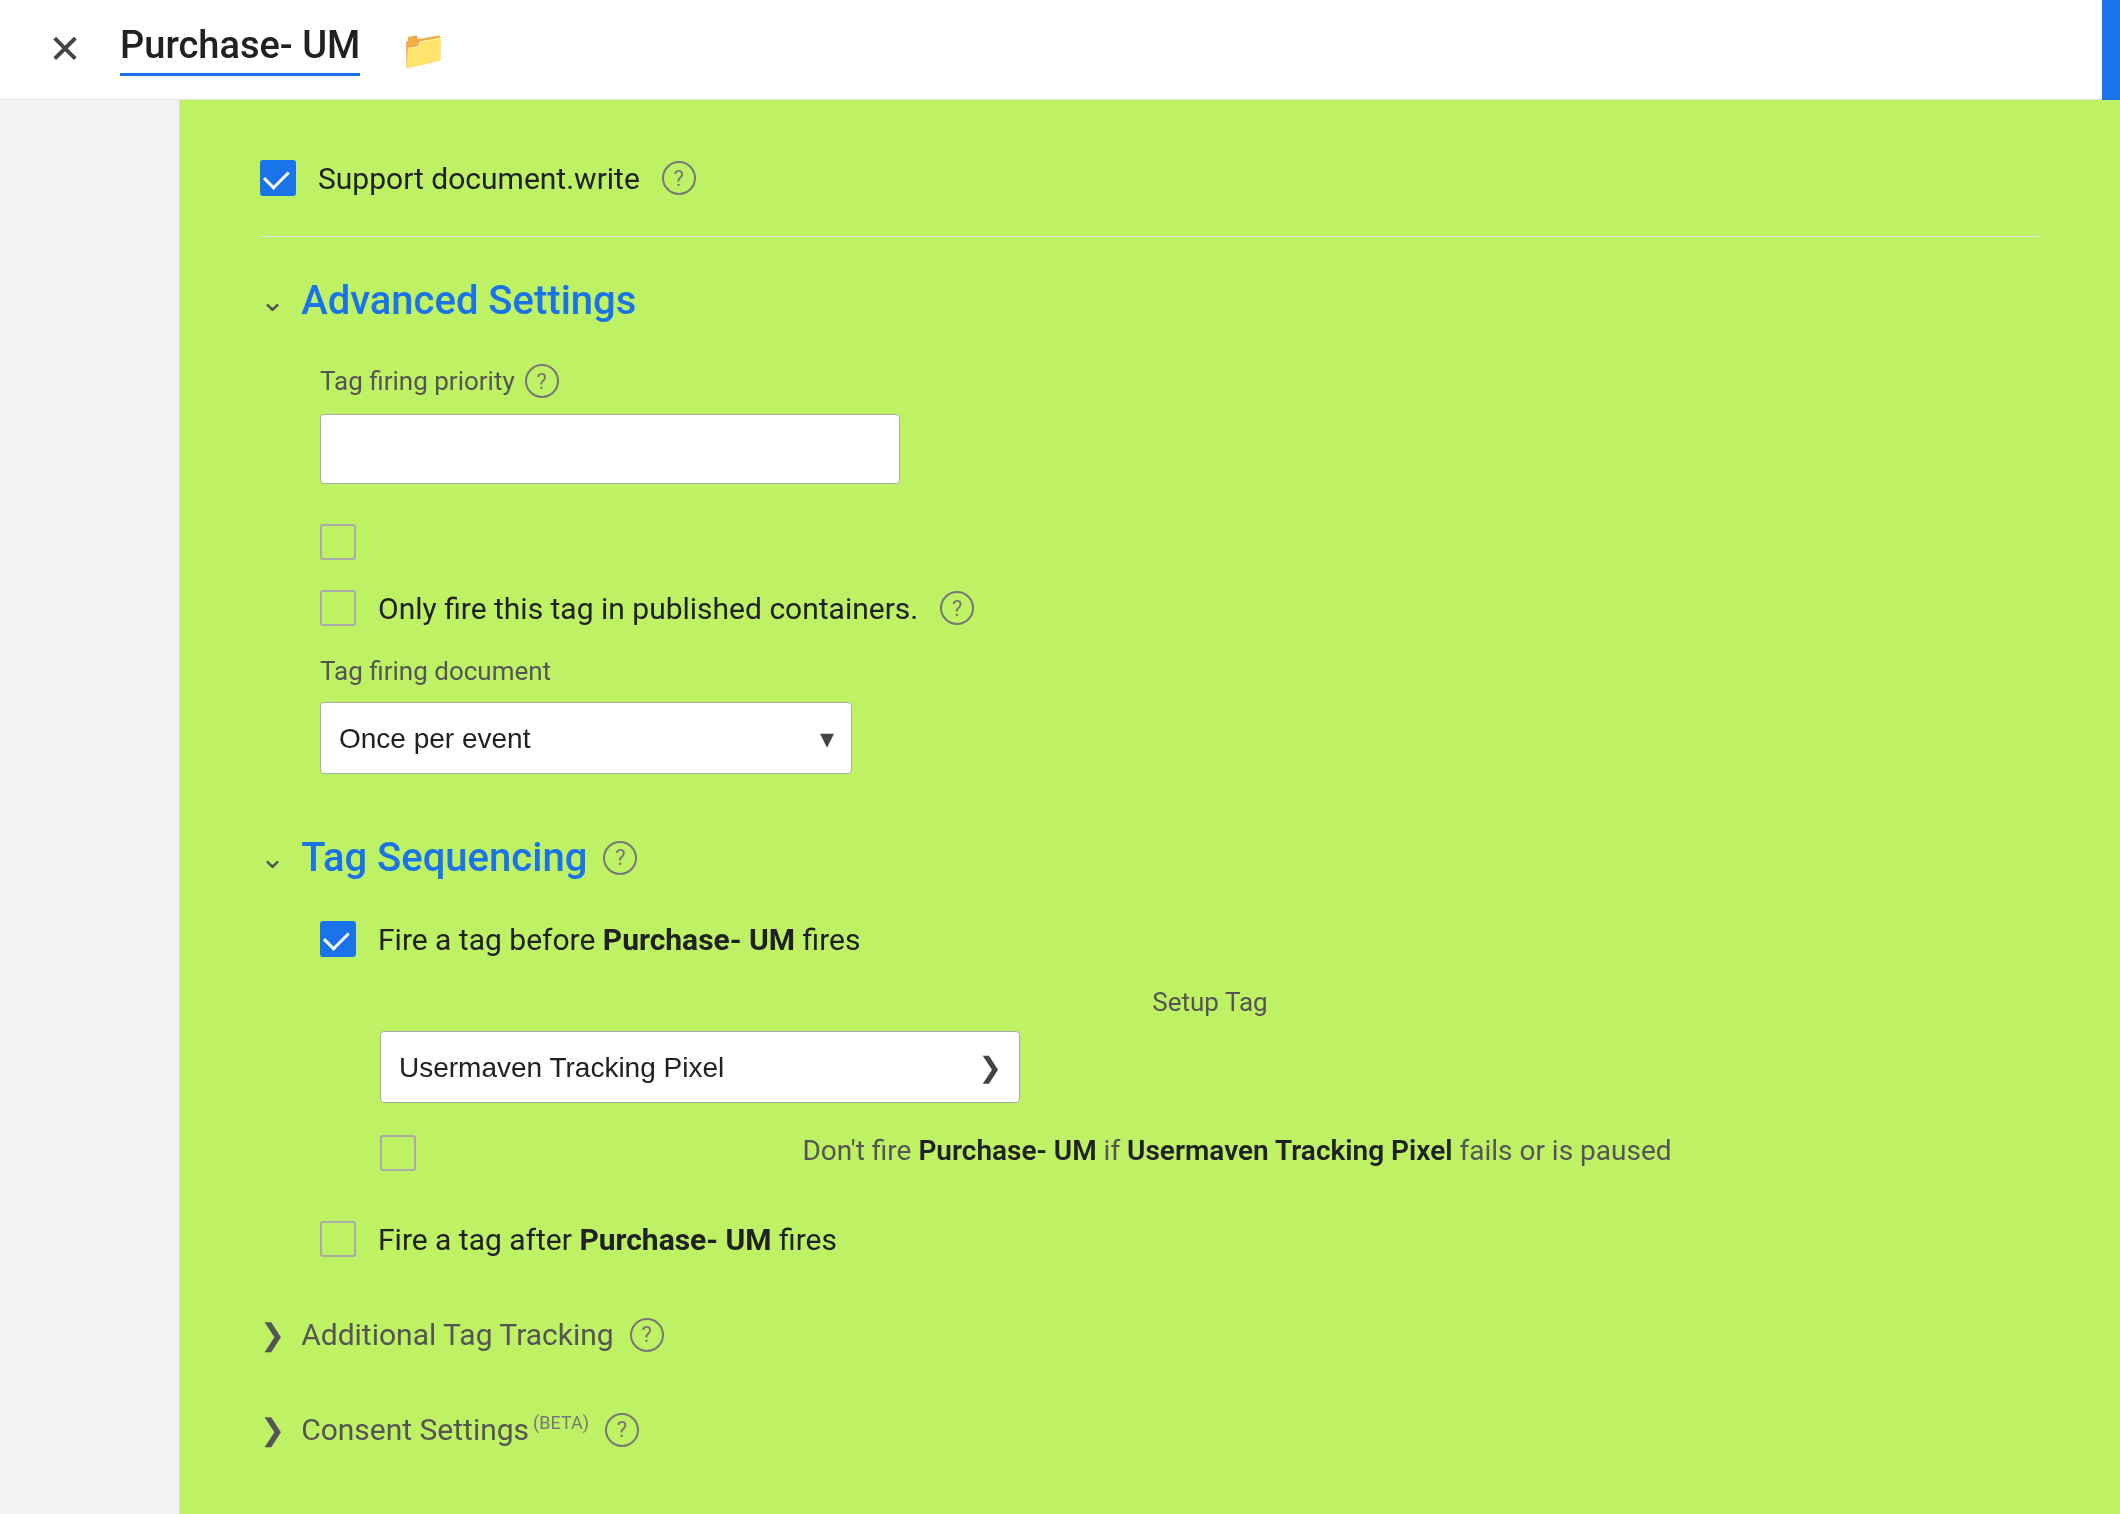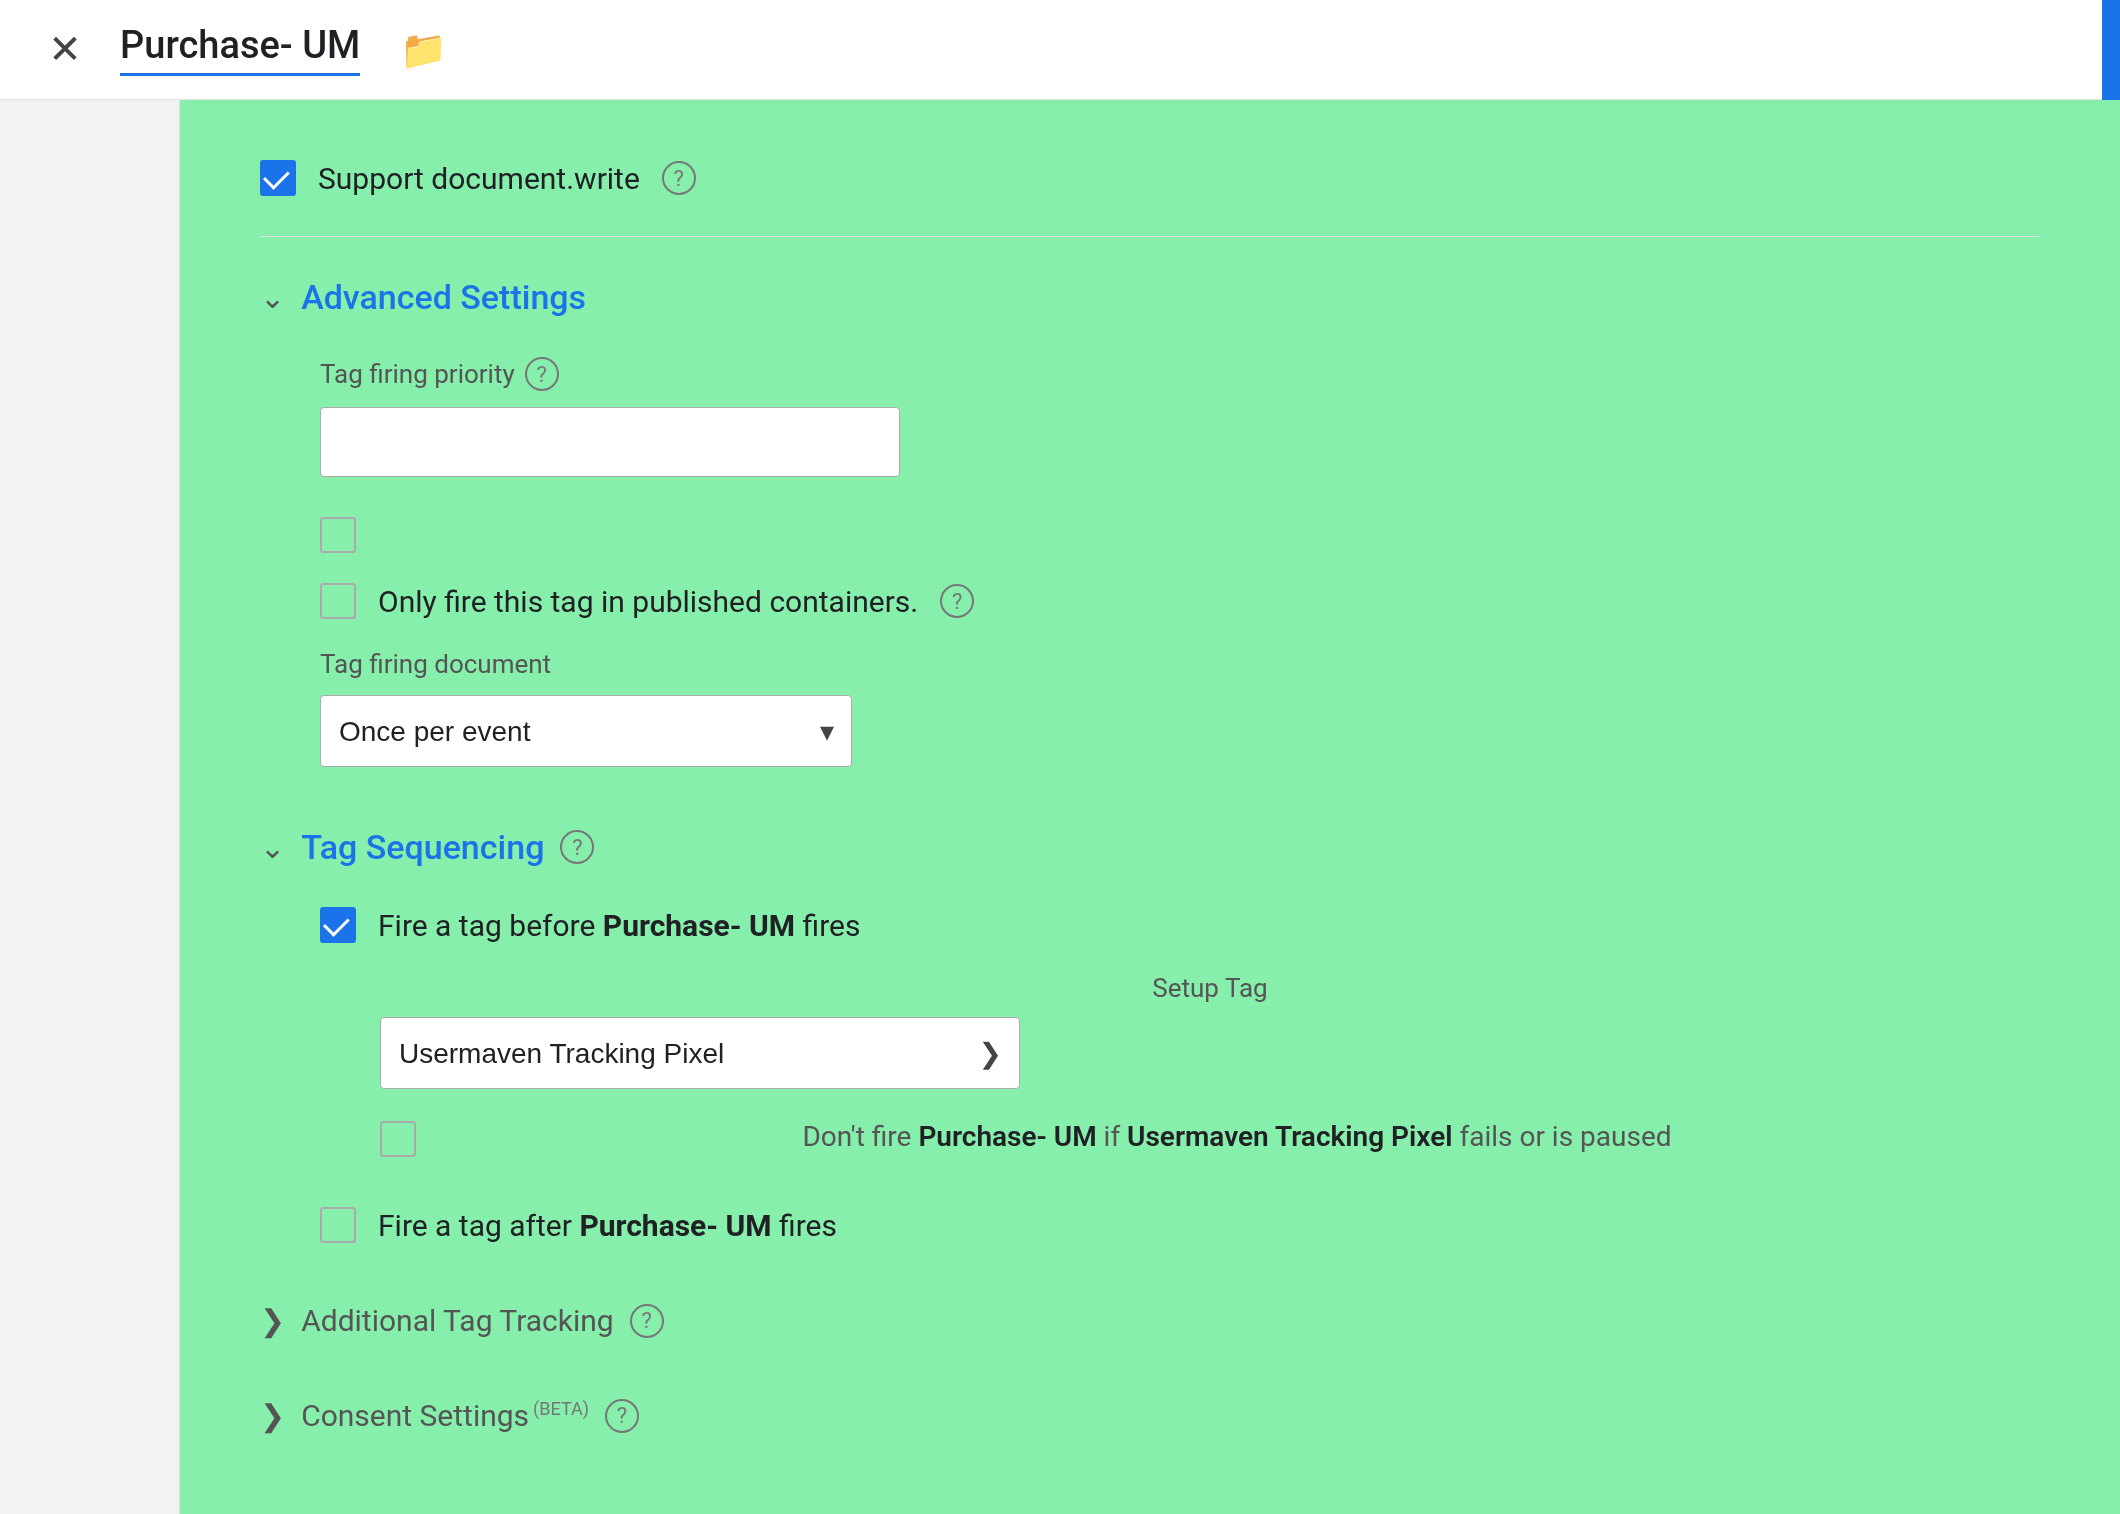--- a/index.html
+++ b/index.html
@@ -68,21 +68,21 @@
 
     .sidebar {
       width: 180px;
       background: #f1f3f4;
       height: 100%;
       border-right: 1px solid #e0e0e0;
     }
 
     .content-area {
       flex: 1;
-      background: #86efac;
+      background: #bef264;
       padding: 60px 80px;
       overflow-y: auto;
     }
 
     .section-divider {
       border: none;
       border-top: 1px solid #e0e0e0;
       margin: 40px 0;
     }
 
@@ -148,21 +148,21 @@
       margin-bottom: 40px;
     }
 
     .chevron-icon {
       font-size: 30px;
       color: #555;
       cursor: pointer;
     }
 
     .section-title {
-      font-size: 34px;
+      font-size: 40px;
       color: #1a73e8;
       font-weight: 500;
     }
 
     .field-label {
       font-size: 26px;
       color: #555;
       margin-bottom: 16px;
       display: flex;
       align-items: center;

